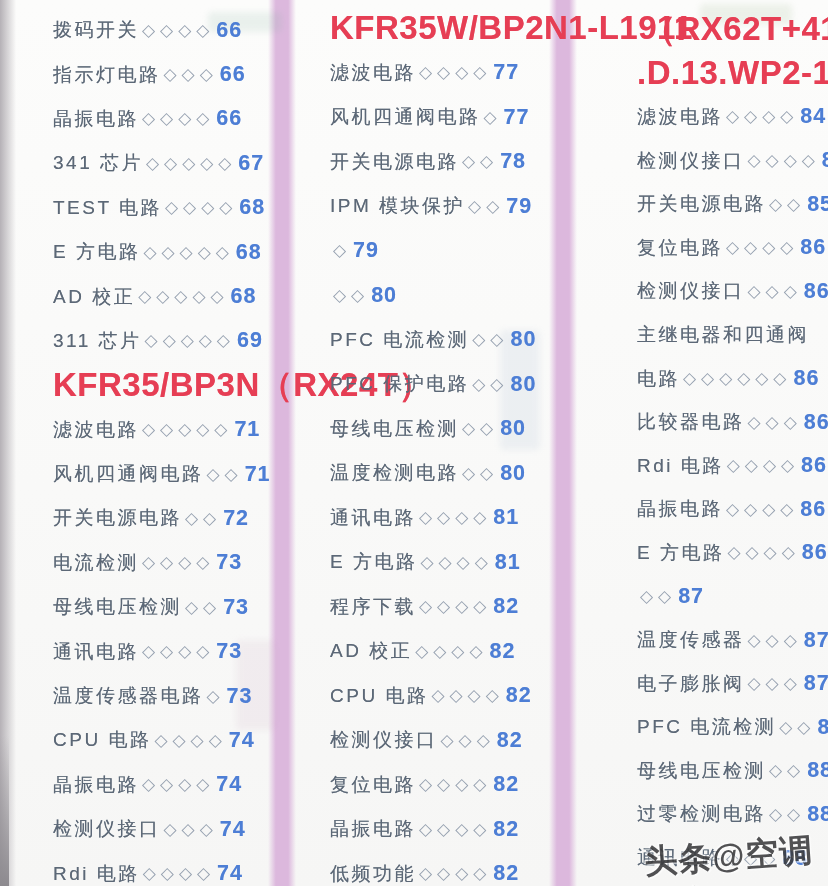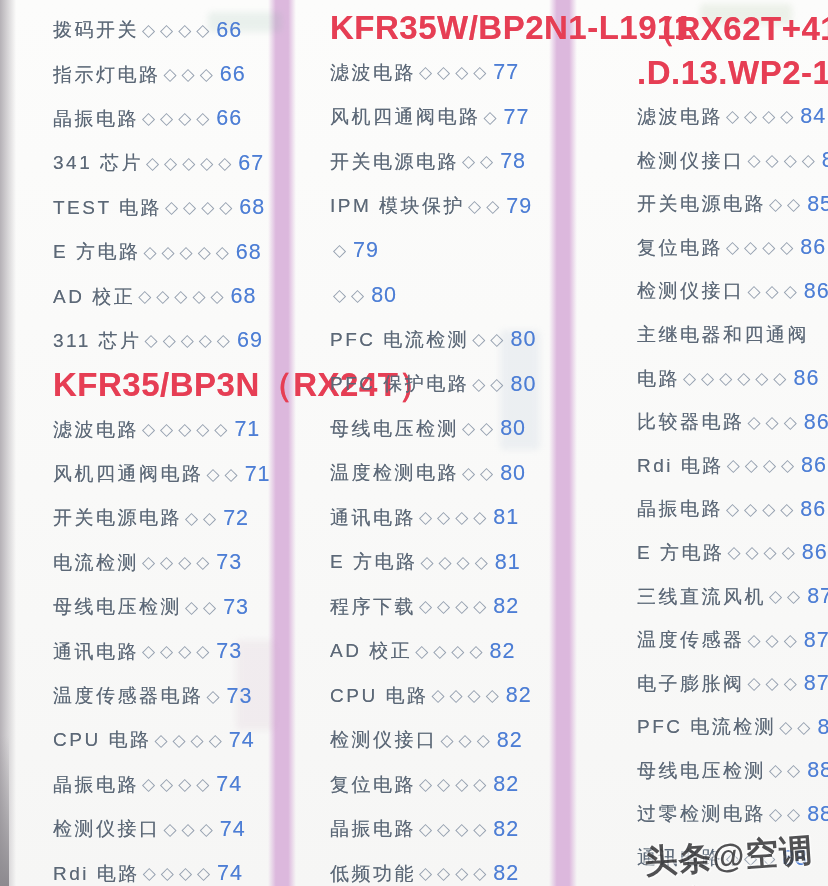--- a/index.html
+++ b/index.html
@@ -63,20 +63,21 @@
     letter-spacing:5px;
     margin:0 1px 0 3px;
     opacity:.85;
   }
   .num{
     font-size:21.5px;
     color:var(--number);
     letter-spacing:1px;
     margin-left:1px;
     text-shadow:0 0 .5px rgba(77,126,213,.5);
+    font-weight:bold;
   }
   .row.header,.row.header2{
     color:var(--red);
     font-weight:bold;
     font-size:33px;
     letter-spacing:.5px;
     text-shadow:0 0 .6px rgba(230,62,84,.55);
   }
   #col-right .row.header{padding-left:6px;}
   .watermark{
@@ -351,21 +352,20 @@
         <span class="lab">晶振电路</span>
         <span class="dia">◇◇◇◇</span>
         <span class="num">86</span>
       </div>
       <div class="row entry">
         <span class="lab">E 方电路</span>
         <span class="dia">◇◇◇◇</span>
         <span class="num">86</span>
       </div>
       <div class="row entry">
-        <span class="lab">三线直流风机</span>
         <span class="dia">◇◇</span>
         <span class="num">87</span>
       </div>
       <div class="row entry">
         <span class="lab">温度传感器</span>
         <span class="dia">◇◇◇</span>
         <span class="num">87</span>
       </div>
       <div class="row entry">
         <span class="lab">电子膨胀阀</span>

